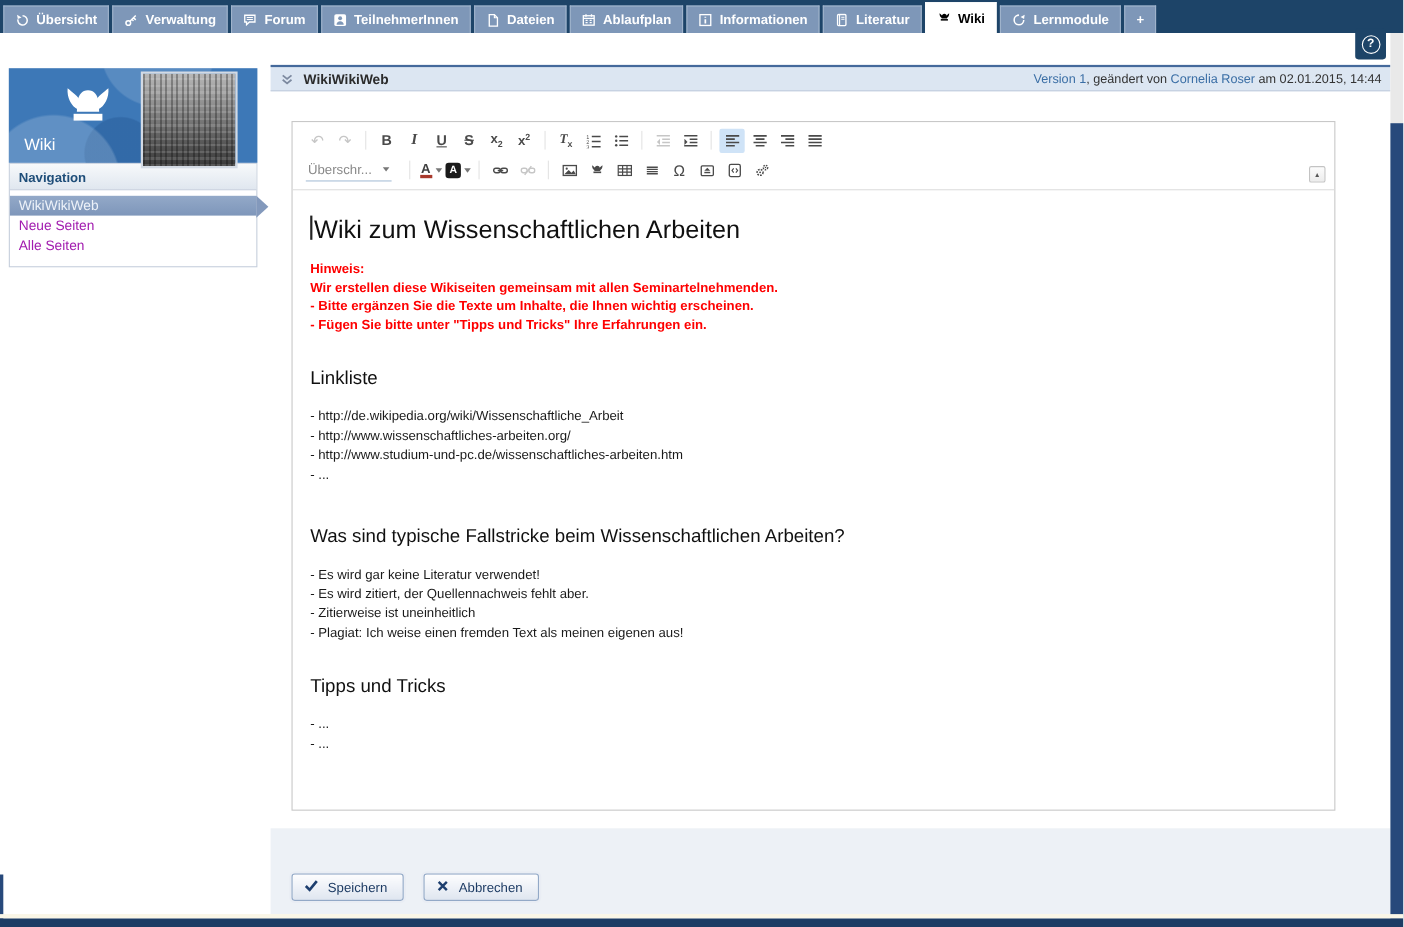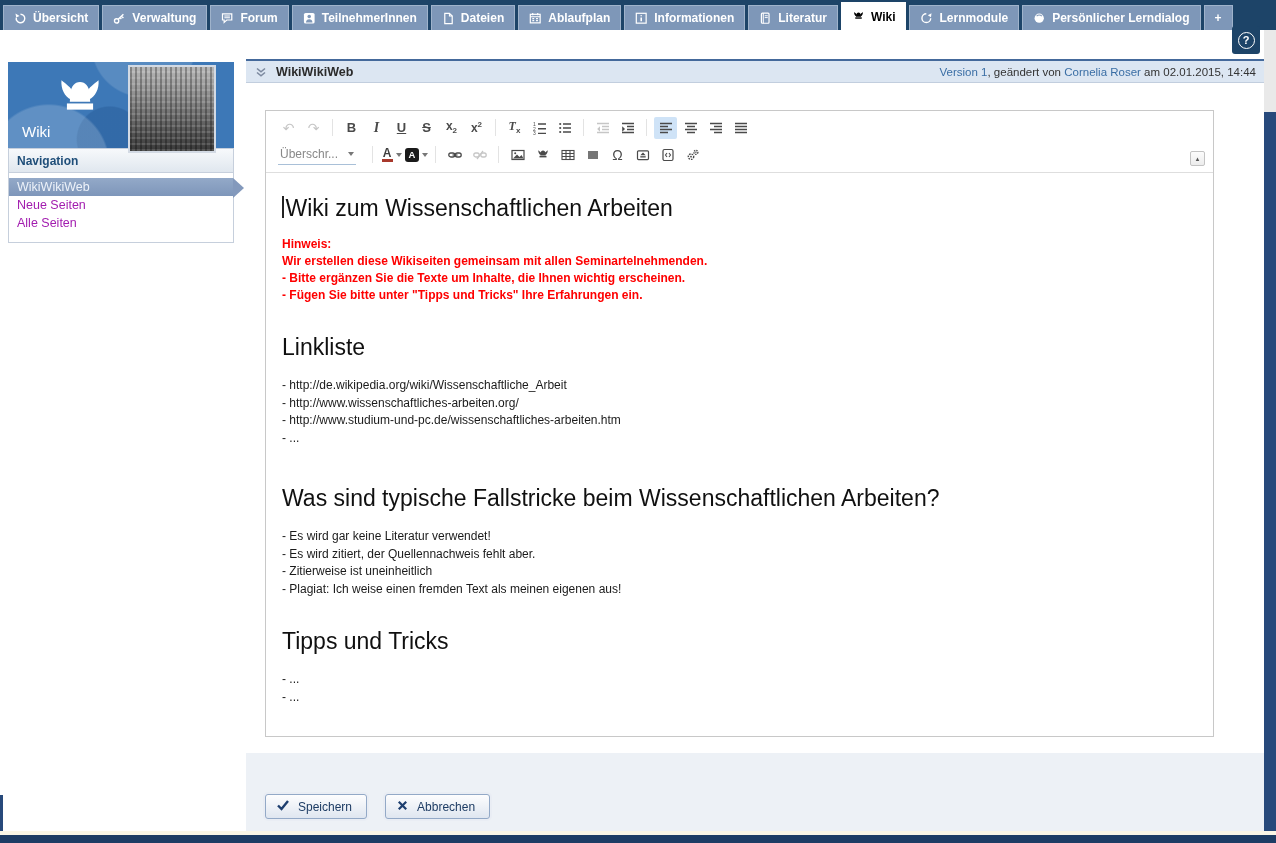--- a/index.html
+++ b/index.html
@@ -119,21 +119,21 @@
     border:1px solid #c3c3c3; border-radius:2px;
     background:linear-gradient(180deg,#fcfcfc,#ececec);
     font-size:7px; color:#555; display:flex; align-items:center; justify-content:center;
   }
 
   .editor-content { padding:16px 18px 0 16px; color:#1a1a1a; }
   .editor-content h1 { font-size:23px; font-weight:400; color:#101010; margin:6px 0 0; }
   .text-caret { display:inline-block; width:1.5px; height:22px; background:#222; margin-right:2px; vertical-align:-2px; }
   .notice { margin-top:14px; }
   .notice p { color:#fe0000; font-weight:bold; font-size:12px; line-height:17px; }
-  .section h2 { font-size:23px; font-weight:400; color:#101010; margin:0 0 16px; }
+  .section h2 { font-size:17px; font-weight:400; color:#101010; margin:0 0 16px; }
   .section { margin-top:30px; }
   .section:nth-of-type(1) { margin-top:58px; }
   .section:nth-of-type(3) { margin-top:38px; }
   .section p { font-size:12px; line-height:17.5px; }
 
   
   .footer { position:absolute; left:0; top:723px; width:1018px; height:78px; background:#edf1f6; }
   .footer-buttons { position:absolute; left:19px; top:41px; display:flex; gap:18px; }
   .btn {
     height:25px; padding:0 14px 0 10px; display:inline-flex; align-items:center; gap:8px;
@@ -243,29 +243,20 @@
         <span>Wiki</span>
       </div>
       <div class="tab">
         <span class="tab-icon">
           <svg width="13" height="13" viewBox="0 0 14 14">
             <path d="M6.8 1.9 a4.7 4.7 0 1 0 4.7 4.7" stroke="currentColor" fill="none" stroke-width="1.5"></path>
             <path d="M12.4 1.4 L11.8 5.6 L8.4 3.6 Z" fill="currentColor"></path>
           </svg>
         </span>
         <span>Lernmodule</span>
-      </div>
-      <div class="tab">
-        <span class="tab-icon">
-          <svg width="13" height="13" viewBox="0 0 14 14">
-            <circle cx="6.7" cy="6.7" r="5" fill="currentColor"></circle>
-            <path d="M3.9 4.4 a3.7 3.7 0 0 1 5.6 0" stroke="#7e97b8" stroke-width="1.1" fill="none"></path>
-          </svg>
-        </span>
-        <span>Persönlicher Lerndialog</span>
       </div>
       <div class="tab">
         <span>+</span>
       </div>
     </div>
 
   <div class="help-btn">
     <span class="help-circle">?</span>
   </div>
 

